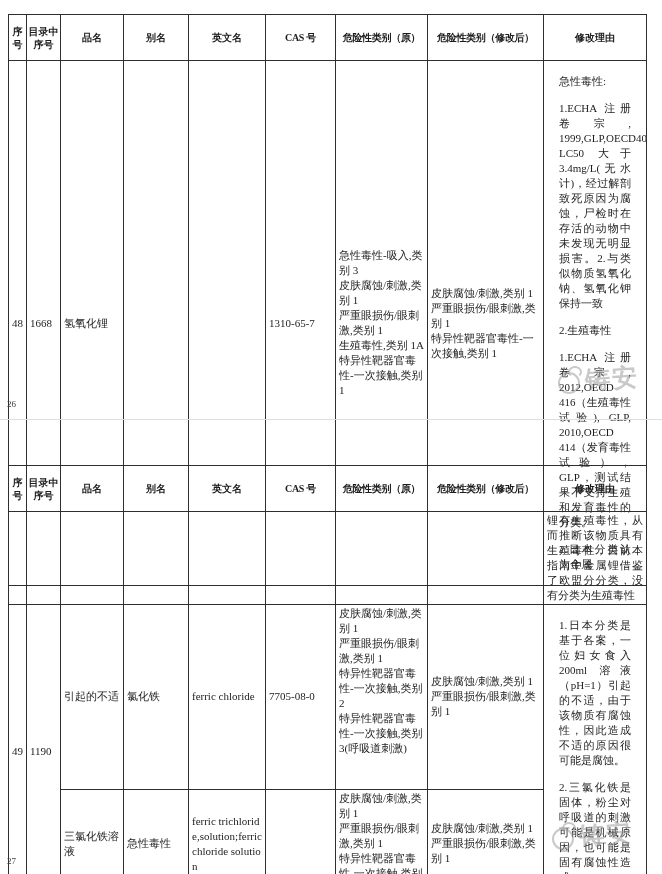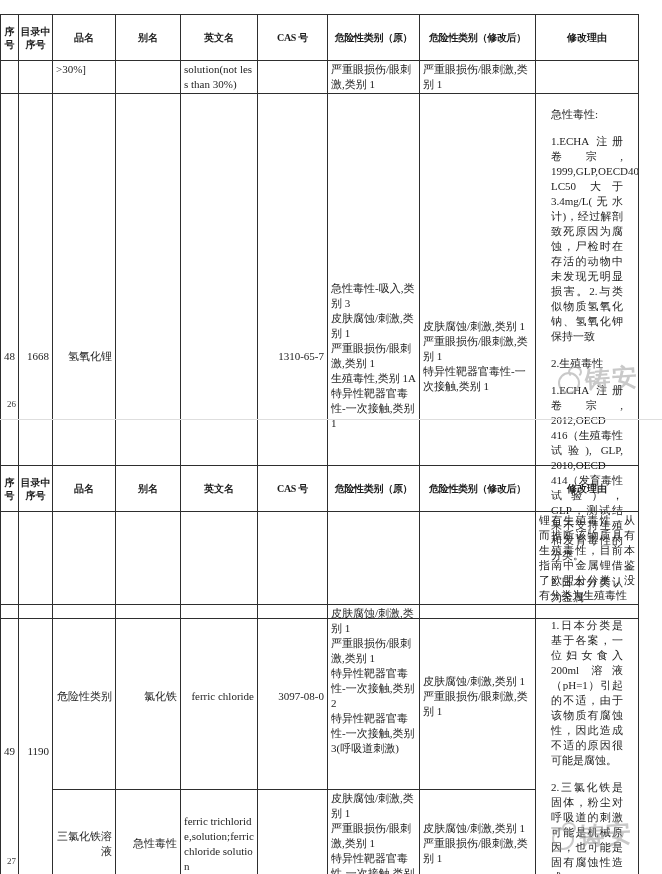--- a/index.html
+++ b/index.html
@@ -2,28 +2,28 @@
 <html><head>
 <meta charset="utf-8">
 <style>
   html,body { margin:0; padding:0; background:#ffffff; }
   .canvas {
     position:relative; width:662px; height:874px; background:#ffffff;
     font-family:"Liberation Serif","DejaVu Serif",serif; color:#1d1d1d;
     overflow:hidden;
   }
   table.doc {
-    position:absolute; left:0; width:638px;
+    position:absolute; left:8px; width:638px;
     border-collapse:collapse; table-layout:fixed;
     font-size:11px; line-height:15px;
   }
   .doc th, .doc td { border:1px solid #2e2e2e; padding:1px 3px; overflow:hidden; vertical-align:middle; }
   .doc th { font-weight:bold; text-align:center; font-size:10px; line-height:13px; padding:2px 1px; }
   .doc th.nw { white-space:nowrap; letter-spacing:-0.3px; }
-  td.c  { text-align:right; }
+  td.c  { text-align:left; }
   td.top{ vertical-align:top; }
   .hz   { display:block; }
   .b    { font-weight:normal; }
   td.just { text-align:justify; }
   .para { text-align:justify; margin:12px; }
   .en   { word-break:break-all; }
   .pagenum {
     position:absolute; left:7px; width:638px; text-align:left;
     font-size:9px; color:#3a3a3a;
   }
@@ -71,31 +71,20 @@
       <th>序号</th>
       <th>目录中序号</th>
       <th>品名</th>
       <th>别名</th>
       <th>英文名</th>
       <th class="nw">CAS 号</th>
       <th class="nw">危险性类别（原）</th>
       <th class="nw">危险性类别（修改后）</th>
       <th>修改理由</th>
     </tr>
-    <tr style="height:28px">
-      <td></td>
-      <td></td>
-      <td class="top">&gt;30%]</td>
-      <td></td>
-      <td class="top en">solution(not less than 30%)</td>
-      <td></td>
-      <td class="top">严重眼损伤/眼刺激,类别 1</td>
-      <td class="top">严重眼损伤/眼刺激,类别 1</td>
-      <td></td>
-    </tr>
     <tr style="height:307px">
       <td class="c">48</td>
       <td class="c">1668</td>
       <td class="c">氢氧化锂</td>
       <td></td>
       <td></td>
       <td class="c">1310-65-7</td>
       <td>
         <span class="hz b">急性毒性-吸入,类别 3</span>
         <span class="hz">皮肤腐蚀/刺激,类别 1</span>
@@ -153,24 +142,24 @@
       <td></td>
       <td></td>
       <td></td>
       <td></td>
       <td></td>
       <td class="top just">锂有生殖毒性，从而推断该物质具有生殖毒性，目前本指南中金属锂借鉴了欧盟分分类，没有分类为生殖毒性</td>
     </tr>
     <tr style="height:157px">
       <td class="c" rowspan="2">49</td>
       <td class="c" rowspan="2">1190</td>
-      <td class="c">危险性类别</td>
+      <td class="c">引起的不适</td>
       <td class="c">氯化铁</td>
       <td class="c en">ferric chloride</td>
-      <td class="c">3097-08-0</td>
+      <td class="c">7705-08-0</td>
       <td class="top">
         <span class="hz">皮肤腐蚀/刺激,类别 1</span>
         <span class="hz">严重眼损伤/眼刺激,类别 1</span>
         <span class="hz b">特异性靶器官毒性-一次接触,类别 2</span>
         <span class="hz b">特异性靶器官毒性-一次接触,类别 3(呼吸道刺激)</span>
       </td>
       <td>
         <span class="hz">皮肤腐蚀/刺激,类别 1</span>
         <span class="hz">严重眼损伤/眼刺激,类别 1</span>
       </td>

